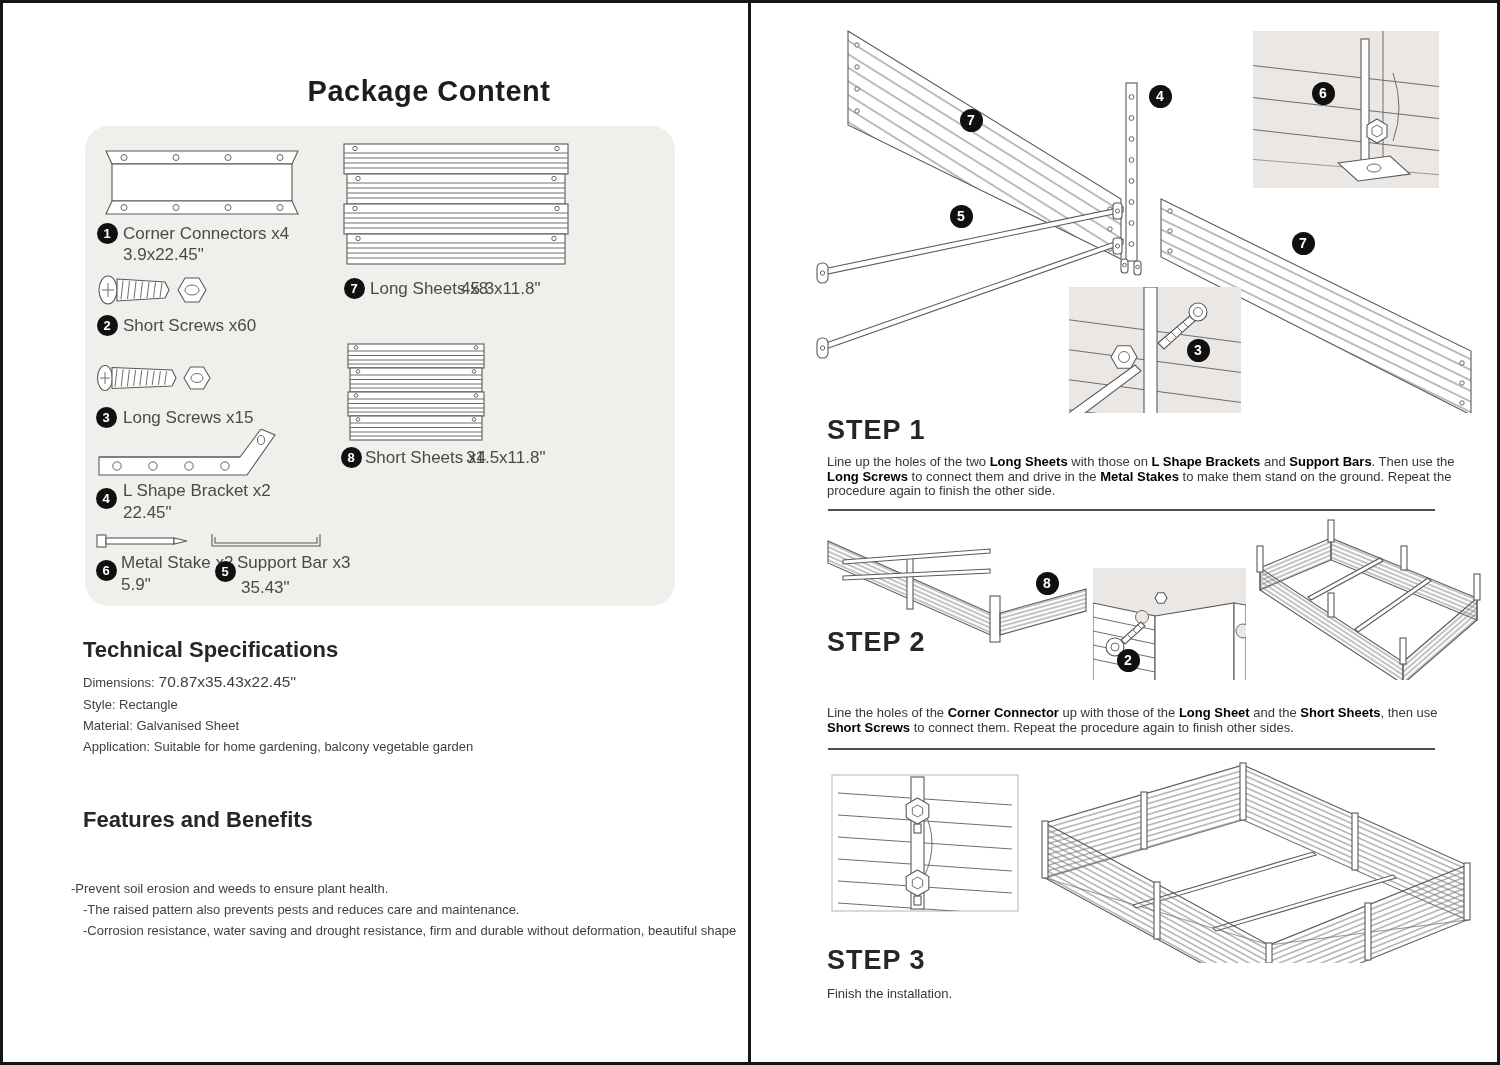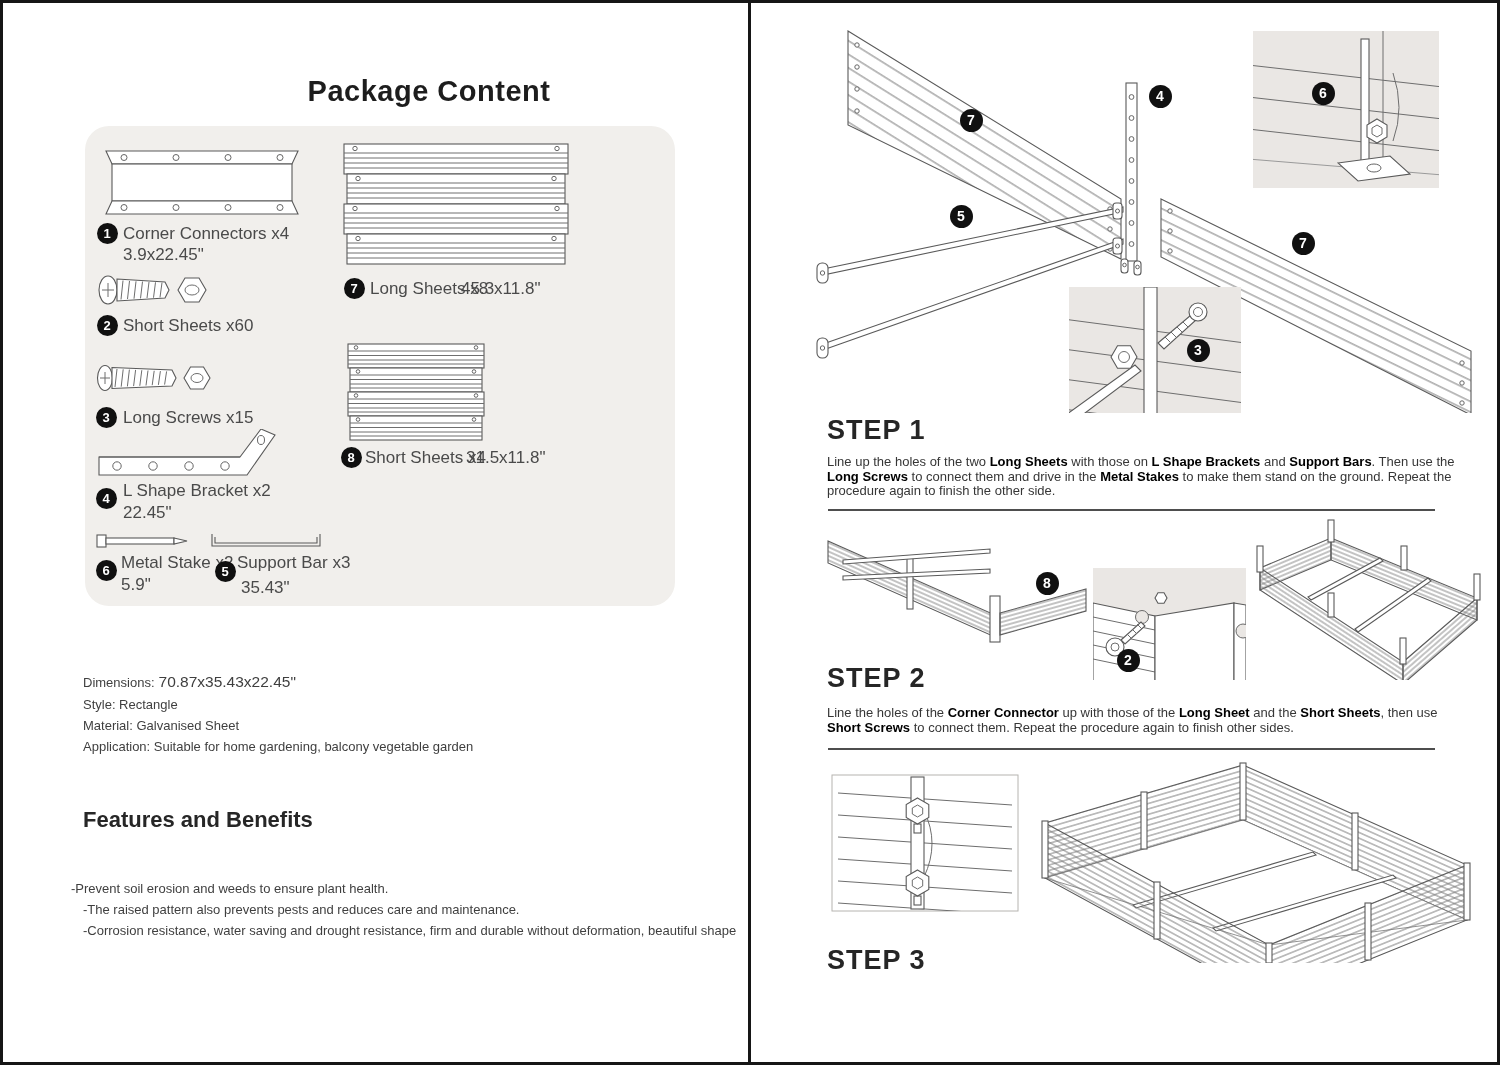--- a/index.html
+++ b/index.html
@@ -58,21 +58,21 @@
 
     <svg style="left:12px;top:143px" width="116" height="42" viewBox="0 0 116 42">
       <ellipse class="fw" cx="11" cy="21" rx="9" ry="14"></ellipse>
       <path class="thin" d="M5 21 L17 21 M11 14 L11 28"></path>
       <path class="fw" d="M20 10 L68 13 L72 21 L68 29 L20 32 Z"></path>
       <path class="thin" d="M26 11.5 L24 30.5 M32.5 12 L30.5 30 M39 12.3 L37 29.7 M45.5 12.6 L43.5 29.4 M52 13 L50 29 M58.5 13.3 L56.5 28.7 M65 13.6 L63 28.4"></path>
       <path class="fw" d="M81 21 L88 9 L102 9 L109 21 L102 33 L88 33 Z"></path>
       <ellipse class="thin" cx="95" cy="21" rx="7" ry="5"></ellipse>
     </svg>
     <div class="badge sm" style="left:11.5px;top:188.5px">2</div>
-    <div class="item-label" style="left:38px;top:190px">Short Sheets x60</div>
+    <div class="item-label" style="left:38px;top:190px">Short Screws x60</div>
 
     <svg style="left:11px;top:233px" width="118" height="38" viewBox="0 0 118 38">
       <ellipse class="fw" cx="9" cy="19" rx="7.5" ry="12.5"></ellipse>
       <path class="thin" d="M4 19 L14 19 M9 13 L9 25"></path>
       <path class="fw" d="M16 8.5 L76 11 L80 19 L76 27 L16 29.5 Z"></path>
       <path class="thin" d="M21 10 L19 28 M27.2 10.3 L25.2 27.7 M33.4 10.6 L31.4 27.4 M39.6 10.9 L37.6 27.1 M45.8 11.2 L43.8 26.8 M52 11.5 L50 26.5 M58.2 11.8 L56.2 26.2 M64.4 12.1 L62.4 25.9 M70.6 12.4 L68.6 25.6"></path>
       <path class="fw" d="M88 19 L94.5 8 L107.5 8 L114 19 L107.5 30 L94.5 30 Z"></path>
       <ellipse class="thin" cx="101" cy="19" rx="6" ry="4.5"></ellipse>
     </svg>
     <div class="badge sm" style="left:10.5px;top:280.5px">3</div>
@@ -150,20 +150,21 @@
         <path class="thin" d="M4 80 L136 80 M4 84.5 L136 84.5 M4 89 L136 89 M4 93 L136 93"></path>
         <circle class="hole" cx="12" cy="76.5" r="1.8"></circle>
           <circle class="hole" cx="128" cy="76.5" r="1.8"></circle>
       </g>
     </svg>
     <div class="badge sm" style="left:255.5px;top:320.5px">8</div>
     <div class="item-label" style="left:280px;top:322px">Short Sheets x4</div>
     <div class="item-label" style="left:381px;top:322px">31.5x11.8"</div>
   </div>
 
+  <div class="h2" style="left:80px;top:634px">Technical Specifications</div>
   <div class="spec-line" style="left:80px;top:670px">
     <span>Dimensions:</span><span class="big">70.87x35.43x22.45"</span>
   </div>
   <div class="spec-line" style="left:80px;top:694px">Style: Rectangle</div>
   <div class="spec-line" style="left:80px;top:715px">Material: Galvanised Sheet</div>
   <div class="spec-line" style="left:80px;top:736px">Application: Suitable for home gardening, balcony vegetable garden</div>
 
   <div class="h2" style="left:80px;top:804px">Features and Benefits</div>
   <div class="feat-line" style="left:68px;top:878px">-Prevent soil erosion and weeds to ensure plant health.</div>
   <div class="feat-line" style="left:80px;top:920px">-Corrosion resistance, water saving and drought resistance, firm and durable without deformation, beautiful shape</div>
@@ -331,21 +332,21 @@
     <rect class="fw" x="464" y="30" width="6" height="26"></rect>
     <rect class="fw" x="681" y="58" width="6" height="26"></rect>
     <rect class="fw" x="607" y="122" width="6" height="26"></rect>
     <rect class="fw" x="608" y="30" width="6" height="24"></rect>
     <rect class="fw" x="535" y="77" width="6" height="24"></rect>
   </svg>
 
   <div class="badge lg" style="left:1032.5px;top:568.5px">8</div>
   <div class="badge lg" style="left:1113.5px;top:645.5px">2</div>
 
-  <div class="step-head" style="left:824px;top:660px">STEP 2</div>
+  <div class="step-head" style="left:824px;top:624px">STEP 2</div>
   <div class="step-body" style="left:824px;top:703px"><span>Line the holes of the </span><b>Corner Connector</b><span> up with those of the </span><b>Long Sheet</b><span> and the </span><b>Short Sheets</b><span>, then use </span><b>Short Screws</b><span> to connect them. Repeat the procedure again to finish other sides.</span></div>
 
   <div class="rule" style="left:825px;top:745px"></div>
 
   <svg style="left:790px;top:750px" width="700" height="210" viewBox="0 0 700 210">
     <defs>
       <pattern id="pI" width="5.2" height="5.2" patternUnits="userSpaceOnUse" patternTransform="rotate(-16.3)">
         <line x1="-1" y1="2.6" x2="6.5" y2="2.6" stroke="#7a7a7a" stroke-width="0.9"></line>
       </pattern>
       <pattern id="pJ" width="5.2" height="5.2" patternUnits="userSpaceOnUse" patternTransform="rotate(24.1)">
@@ -390,13 +391,14 @@
     <rect class="fw" x="447" y="10" width="6" height="57"></rect>
     <rect class="fw" x="671" y="110" width="6" height="57"></rect>
     <rect class="fw" x="473" y="190" width="6" height="20"></rect>
     <rect class="fw" x="348" y="39" width="6" height="57"></rect>
     <rect class="fw" x="559" y="60" width="6" height="57"></rect>
     <rect class="fw" x="361" y="129" width="6" height="57"></rect>
     <rect class="fw" x="572" y="150" width="6" height="57"></rect>
   </svg>
 
   <div class="step-head" style="left:824px;top:942px">STEP 3</div>
+  <div class="step-body" style="left:824px;top:984px"><span>Finish the installation.</span></div>
 </div>
 
 </body></html>

